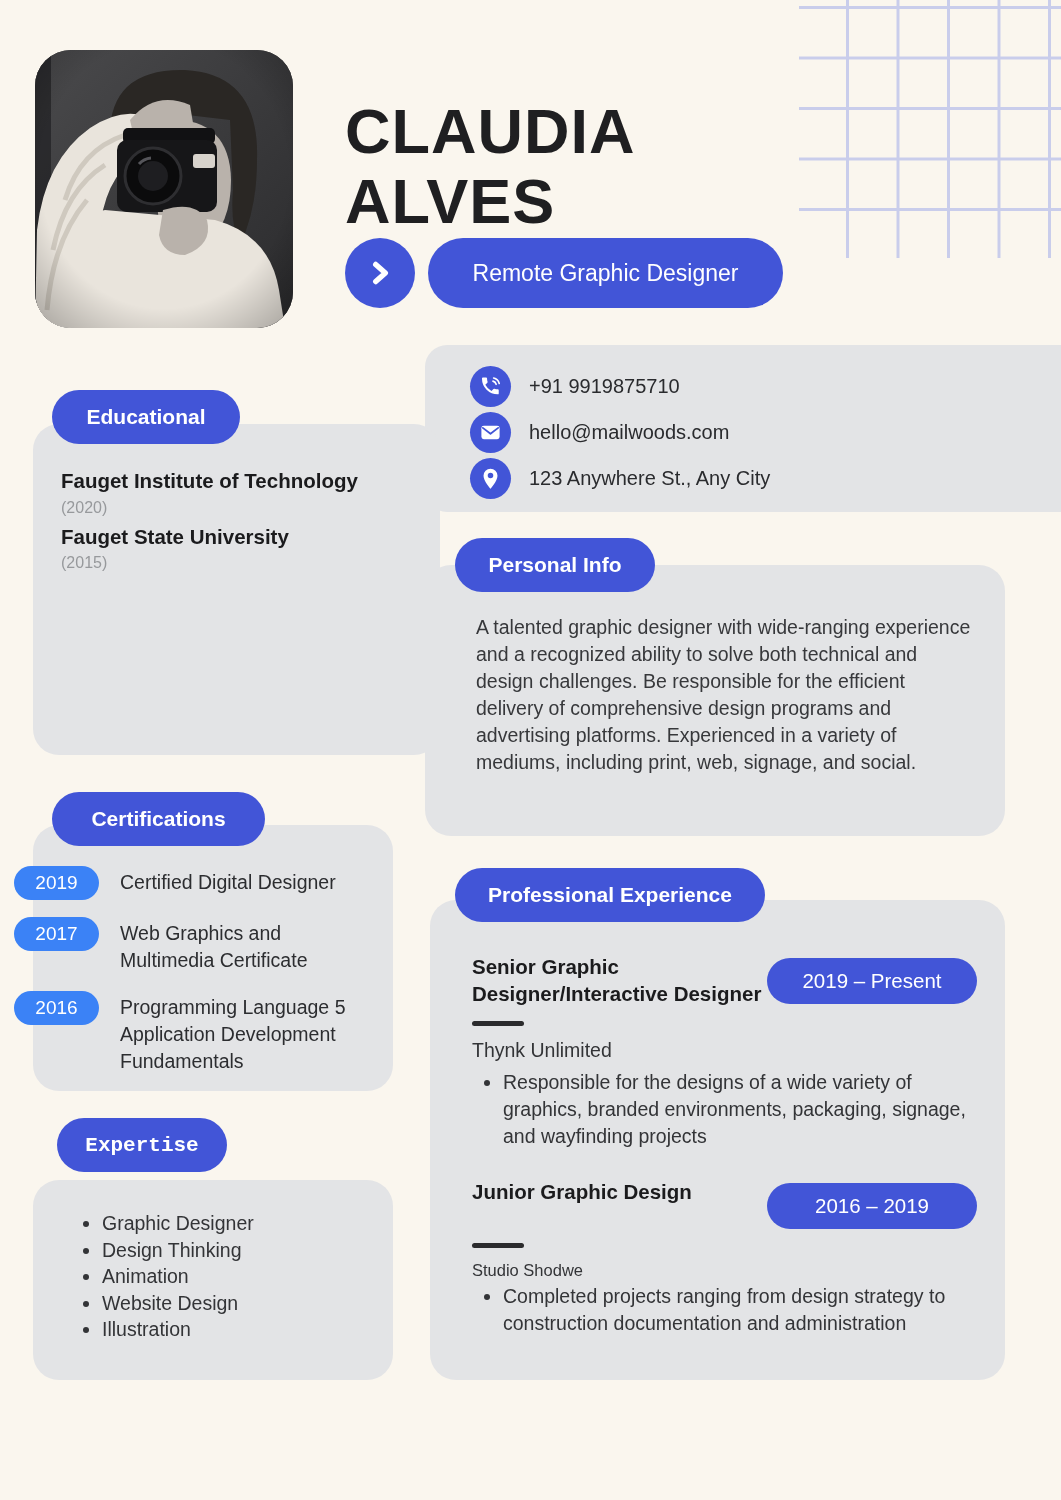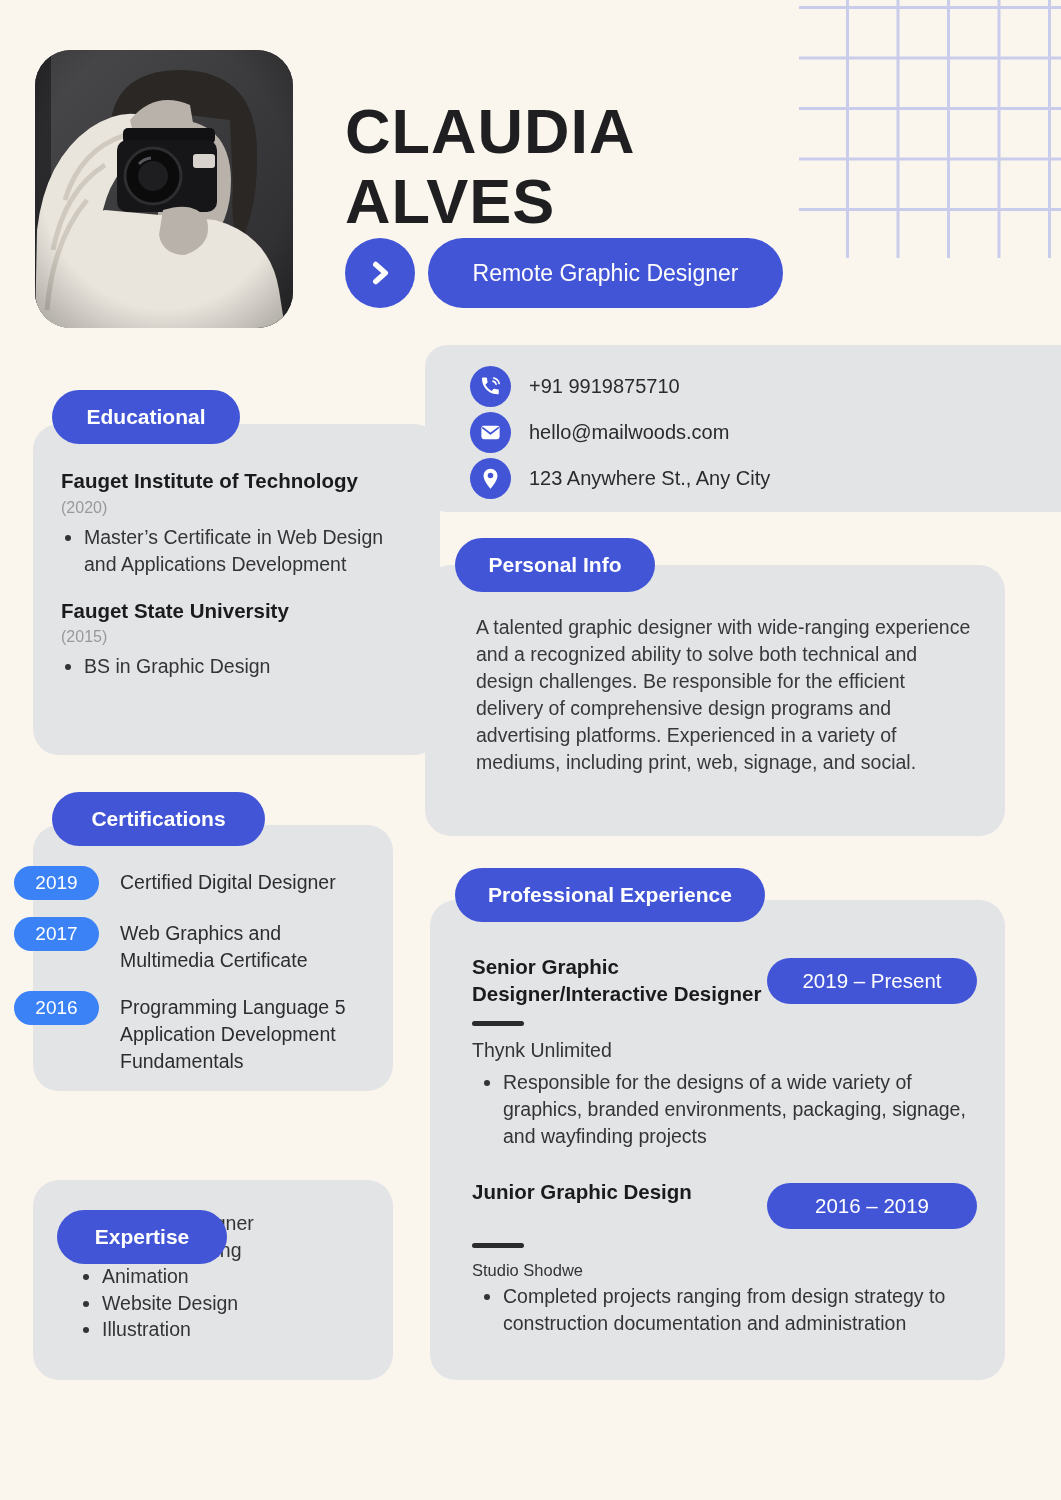--- a/index.html
+++ b/index.html
@@ -44,21 +44,21 @@
   }
   .contact-text { font-size:20px; color:#2a2b2e; }
   
   .section-pill {
     position:absolute; height:54px; border-radius:27px; background:#4255d7;
     color:#ffffff; font-weight:bold; font-size:21px; z-index:2;
     display:flex; align-items:center; justify-content:center;
   }
   .pill-edu  { left:52px;  top:390px;  width:188px; }
   .pill-cert { left:52px;  top:792px;  width:213px; }
-  .pill-exp  { left:57px;  top:1210px; width:170px; }
+  .pill-exp  { left:57px;  top:1118px; width:170px;font-family:Liberation Mono, monospace; }
   .pill-personal { left:455px; top:538px; width:200px; }
   .pill-prof { left:455px; top:868px; width:310px; }
   
   .card { position:absolute; background:#e3e4e6; border-radius:26px; box-sizing:border-box; }
   .card-edu  { left:33px; top:424px;  width:407px; height:331px; padding:44px 24px 0 28px; }
   .card-cert { left:33px; top:825px;  width:360px; height:266px; padding:41px 18px 0 0; }
   .card-exp  { left:33px; top:1180px; width:360px; height:200px; padding:30px 18px 0 46px; }
   .card-personal { left:425px; top:565px; width:580px; height:271px; padding:45px 28px 0 47px; }
   .card-prof { left:430px; top:900px; width:575px; height:480px; padding:54px 28px 0 42px; }
   
@@ -192,30 +192,24 @@
       </span>
       <span class="contact-text">123 Anywhere St., Any City</span>
     </div>
   </div>
 
   <div class="section-pill pill-edu">Educational</div>
   <div class="card card-edu">
     <div>
       <div class="school-name">Fauget Institute of Technology</div>
       <div class="school-year">(2020)</div>
-      <ul class="dots">
-        <li>Master’s Certificate in Web Design and Applications Development</li>
-      </ul>
     </div>
     <div>
       <div class="school-name">Fauget State University</div>
       <div class="school-year">(2015)</div>
-      <ul class="dots">
-        <li>BS in Graphic Design</li>
-      </ul>
     </div>
   </div>
 
   <div class="section-pill pill-cert">Certifications</div>
   <div class="card card-cert">
     <div class="cert-row">
       <span class="year-pill">2019</span>
       <span class="cert-title">Certified Digital Designer</span>
     </div>
     <div class="cert-row">

